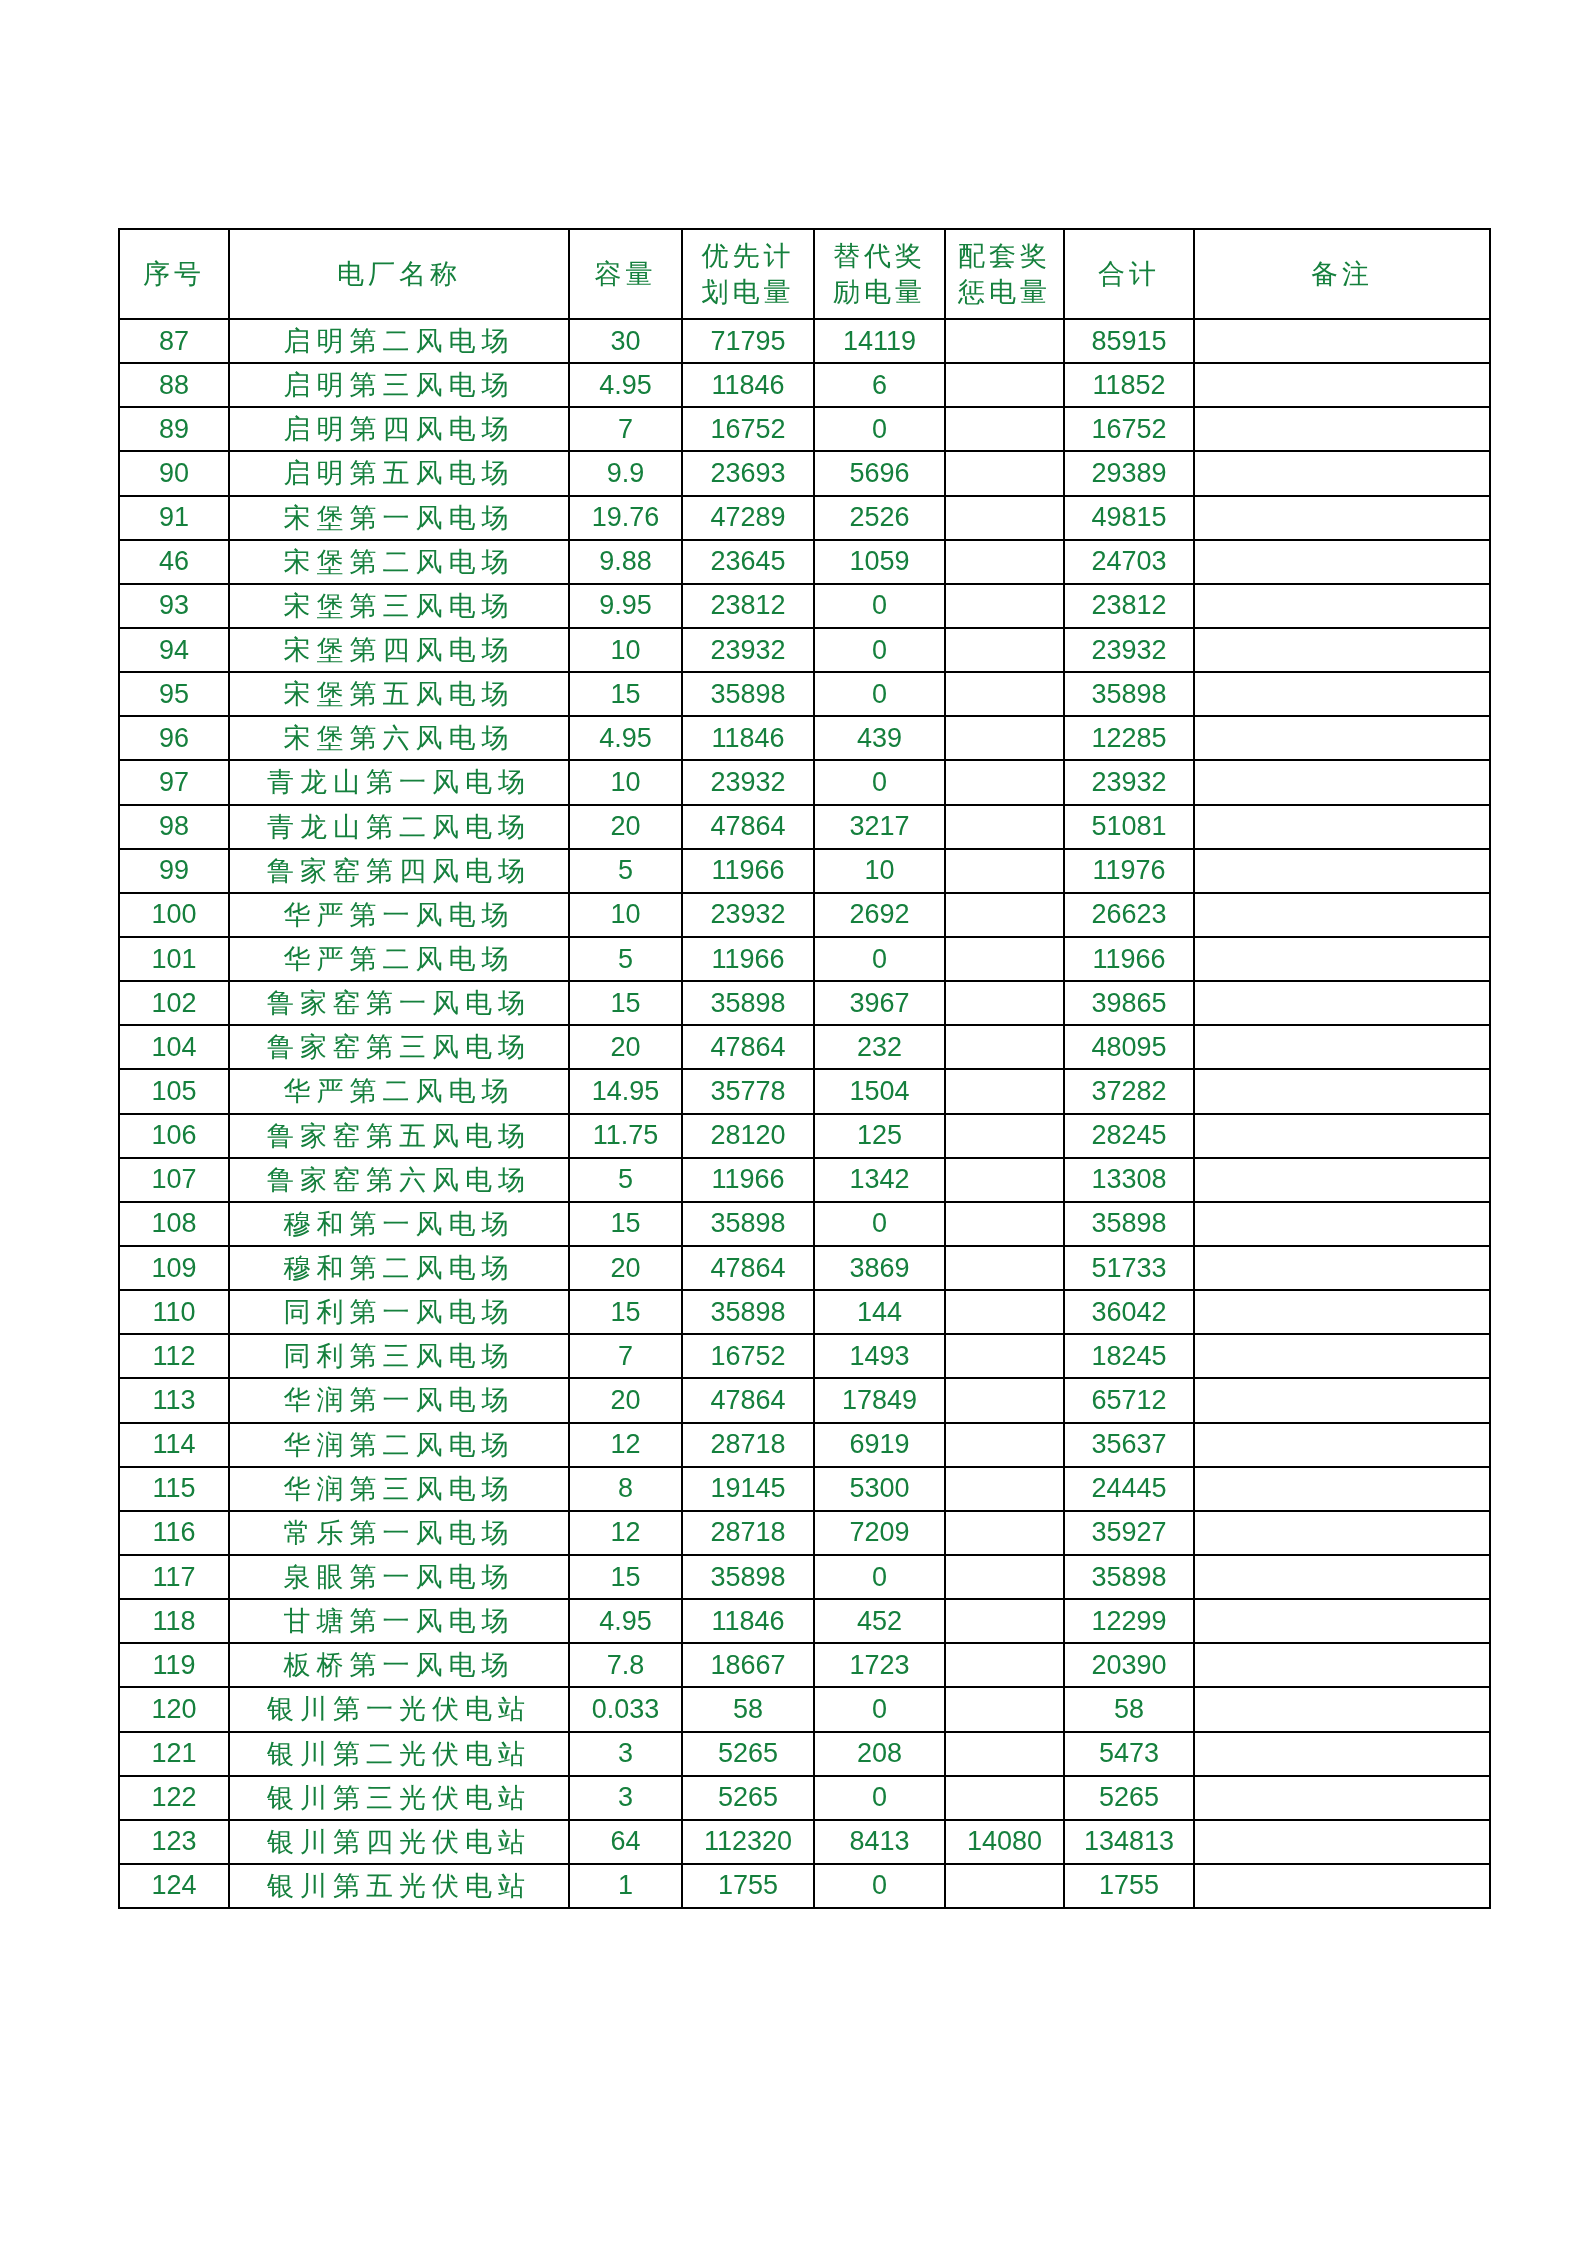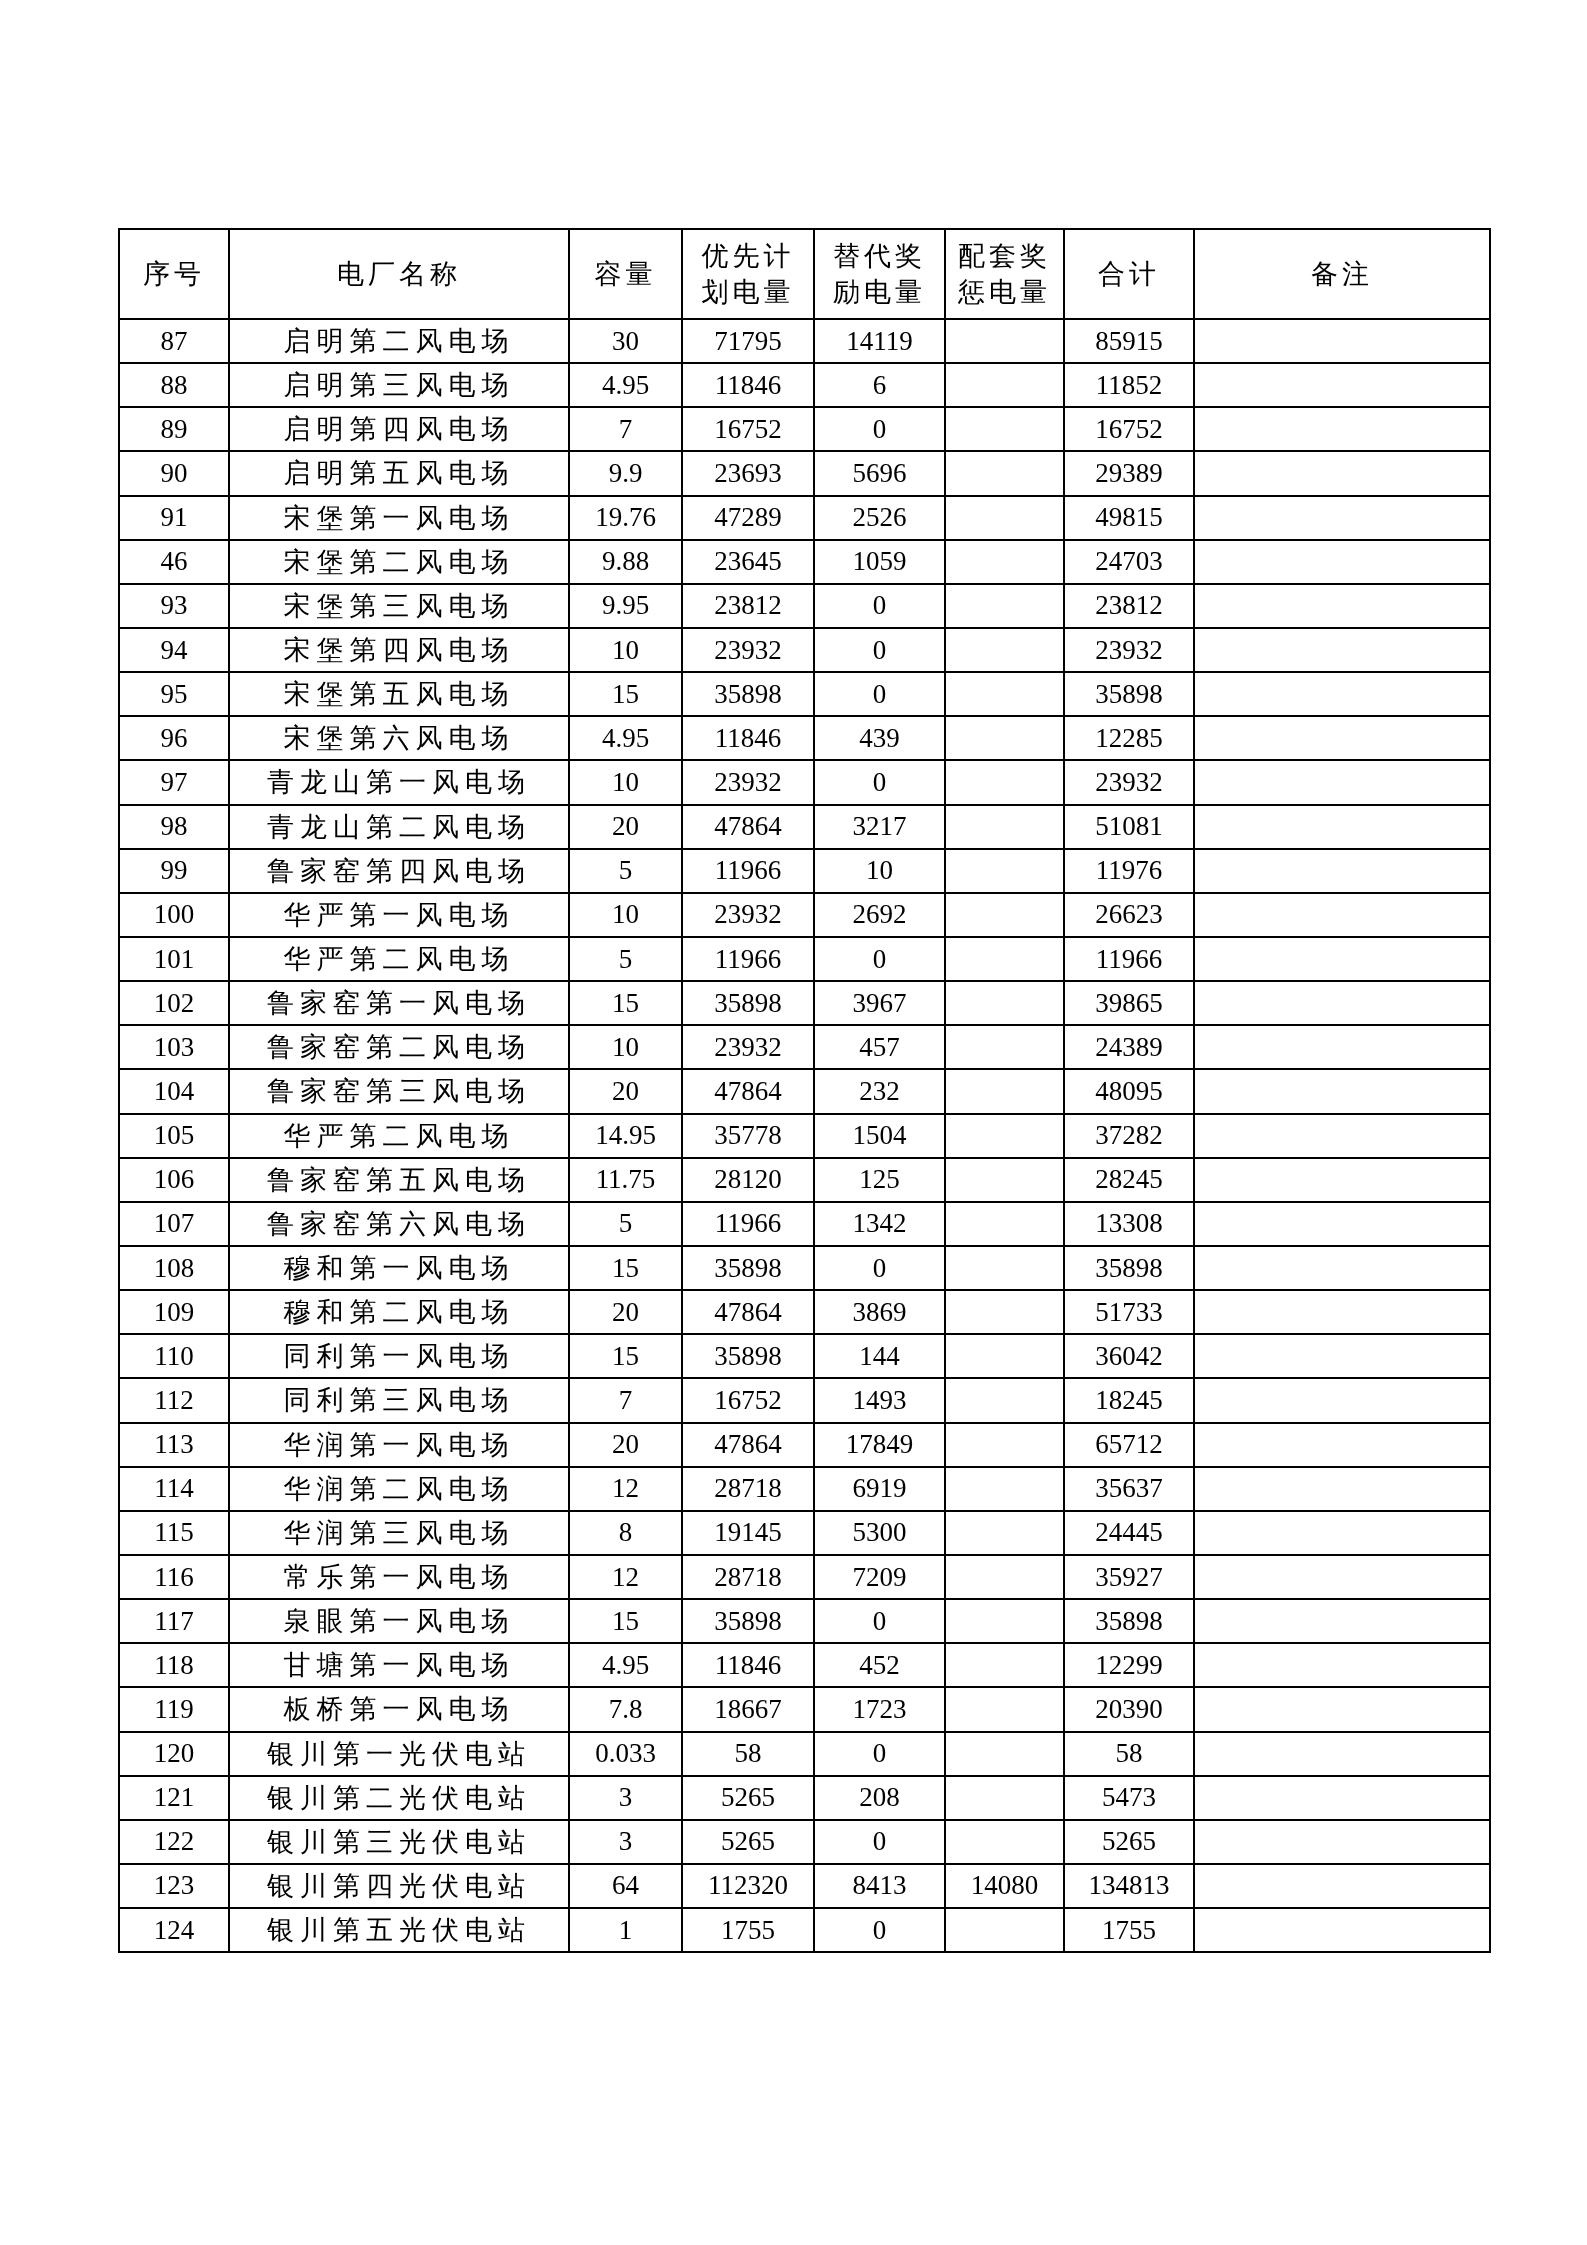--- a/index.html
+++ b/index.html
@@ -5,22 +5,22 @@
   html, body {
     margin: 0;
     padding: 0;
     background: #ffffff;
   }
   .page {
     position: relative;
     width: 1587px;
     height: 2245px;
     background: #ffffff;
-    font-family: Liberation Serif, serif;
-    color: #000000;
+    font-family: Liberation Sans, sans-serif;
+    color: #15803d;
     overflow: hidden;
   }
   table.grid {
     position: absolute;
     left: 118px;
     top: 228px;
     width: 1371px;
     border-collapse: collapse;
     table-layout: fixed;
   }
@@ -234,30 +234,20 @@
     <td class="num-cell">102</td>
     <td class="name-cell">鲁家窑第一风电场</td>
     <td class="num-cell">15</td>
     <td class="num-cell">35898</td>
     <td class="num-cell">3967</td>
     <td class="num-cell"></td>
     <td class="num-cell">39865</td>
     <td class="num-cell"></td>
   </tr>
         <tr>
-    <td class="num-cell">103</td>
-    <td class="name-cell">鲁家窑第二风电场</td>
-    <td class="num-cell">10</td>
-    <td class="num-cell">23932</td>
-    <td class="num-cell">457</td>
-    <td class="num-cell"></td>
-    <td class="num-cell">24389</td>
-    <td class="num-cell"></td>
-  </tr>
-        <tr>
     <td class="num-cell">104</td>
     <td class="name-cell">鲁家窑第三风电场</td>
     <td class="num-cell">20</td>
     <td class="num-cell">47864</td>
     <td class="num-cell">232</td>
     <td class="num-cell"></td>
     <td class="num-cell">48095</td>
     <td class="num-cell"></td>
   </tr>
         <tr>

